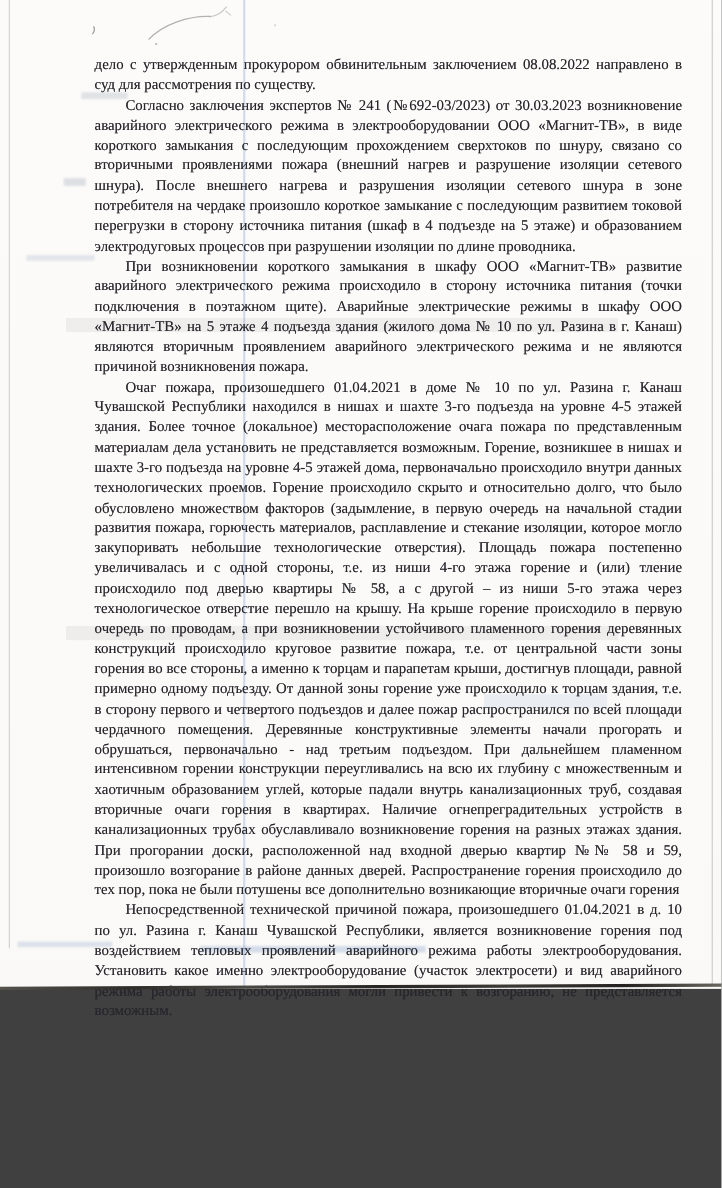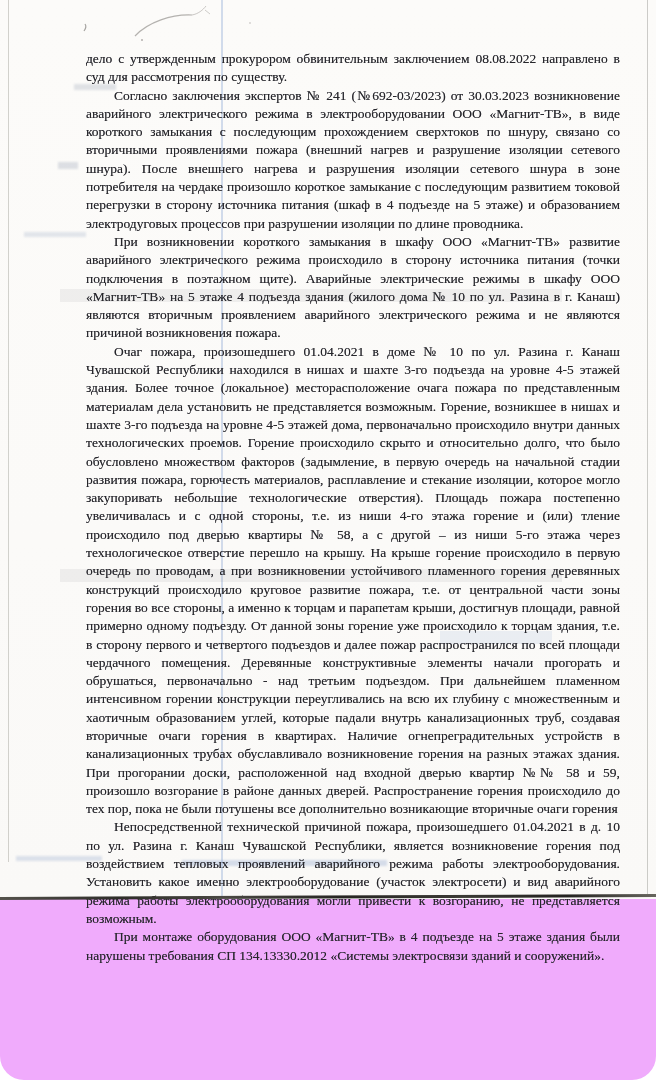--- a/index.html
+++ b/index.html
@@ -9,22 +9,21 @@
     background: #ffffff;
     width: 656px;
     height: 1080px;
     overflow: hidden;
     font-family: "Liberation Serif", serif;
   }
   .stage {
     position: relative;
     width: 656px;
     height: 1080px;
-    background: #f0abfc;
-    border-radius: 24px;
+    background: #404040;
   }
   
   .page {
     position: absolute;
     left: 0; top: 0;
     width: 656px;
     height: 899px;
     background: linear-gradient(180deg, #fcfbf9 0%, #fbfaf8 60%, #faf9f7 100%);
   }
   
@@ -117,18 +116,17 @@
     <div class="streak s6"></div>
     <div class="streak s7"></div>
     <div class="streak s8"></div>
 
     <div class="text-block">
       <p>дело с утвержденным прокурором обвинительным заключением 08.08.2022 направлено в суд для рассмотрения по существу.</p>
       <p class="indent">Согласно заключения экспертов № 241 (№692-03/2023) от 30.03.2023 возникновение аварийного электрического режима в электрооборудовании ООО «Магнит-ТВ», в виде короткого замыкания с последующим прохождением сверхтоков по шнуру, связано со вторичными проявлениями пожара (внешний нагрев и разрушение изоляции сетевого шнура). После внешнего нагрева и разрушения изоляции сетевого шнура в зоне потребителя на чердаке произошло короткое замыкание с последующим развитием токовой перегрузки в сторону источника питания (шкаф в 4 подъезде на 5 этаже) и образованием электродуговых процессов при разрушении изоляции по длине проводника.</p>
       <p class="indent">При возникновении короткого замыкания в шкафу ООО «Магнит-ТВ» развитие аварийного электрического режима происходило в сторону источника питания (точки подключения в поэтажном щите). Аварийные электрические режимы в шкафу ООО «Магнит-ТВ» на 5 этаже 4 подъезда здания (жилого дома № 10 по ул. Разина в г. Канаш) являются вторичным проявлением аварийного электрического режима и не являются причиной возникновения пожара.</p>
       <p class="indent">Очаг пожара, произошедшего 01.04.2021 в доме № 10 по ул. Разина г. Канаш Чувашской Республики находился в нишах и шахте 3-го подъезда на уровне 4-5 этажей здания. Более точное (локальное) месторасположение очага пожара по представленным материалам дела установить не представляется возможным. Горение, возникшее в нишах и шахте 3-го подъезда на уровне 4-5 этажей дома, первоначально происходило внутри данных технологических проемов. Горение происходило скрыто и относительно долго, что было обусловлено множеством факторов (задымление, в первую очередь на начальной стадии развития пожара, горючесть материалов, расплавление и стекание изоляции, которое могло закупоривать небольшие технологические отверстия). Площадь пожара постепенно увеличивалась и с одной стороны, т.е. из ниши 4-го этажа горение и (или) тление происходило под дверью квартиры № 58, а с другой – из ниши 5-го этажа через технологическое отверстие перешло на крышу. На крыше горение происходило в первую очередь по проводам, а при возникновении устойчивого пламенного горения деревянных конструкций происходило круговое развитие пожара, т.е. от центральной части зоны горения во все стороны, а именно к торцам и парапетам крыши, достигнув площади, равной примерно одному подъезду. От данной зоны горение уже происходило к торцам здания, т.е. в сторону первого и четвертого подъездов и далее пожар распространился по всей площади чердачного помещения. Деревянные конструктивные элементы начали прогорать и обрушаться, первоначально - над третьим подъездом. При дальнейшем пламенном интенсивном горении конструкции переугливались на всю их глубину с множественным и хаотичным образованием углей, которые падали внутрь канализационных труб, создавая вторичные очаги горения в квартирах. Наличие огнепреградительных устройств в канализационных трубах обуславливало возникновение горения на разных этажах здания. При прогорании доски, расположенной над входной дверью квартир №№ 58 и 59, произошло возгорание в районе данных дверей. Распространение горения происходило до тех пор, пока не были потушены все дополнительно возникающие вторичные очаги горения</p>
       <p class="indent">Непосредственной технической причиной пожара, произошедшего 01.04.2021 в д. 10 по ул. Разина г. Канаш Чувашской Республики, является возникновение горения под воздействием тепловых проявлений аварийного режима работы электрооборудования. Установить какое именно электрооборудование (участок электросети) и вид аварийного режима работы электрооборудования могли привести к возгоранию, не представляется возможным.</p>
-      <p class="indent">При монтаже оборудования ООО «Магнит-ТВ» в 4 подъезде на 5 этаже здания были нарушены требования СП 134.13330.2012 «Системы электросвязи зданий и сооружений».</p>
     </div>
 
     <div class="edge-bottom"></div>
   </div>
 </div>
 
 </body></html>

